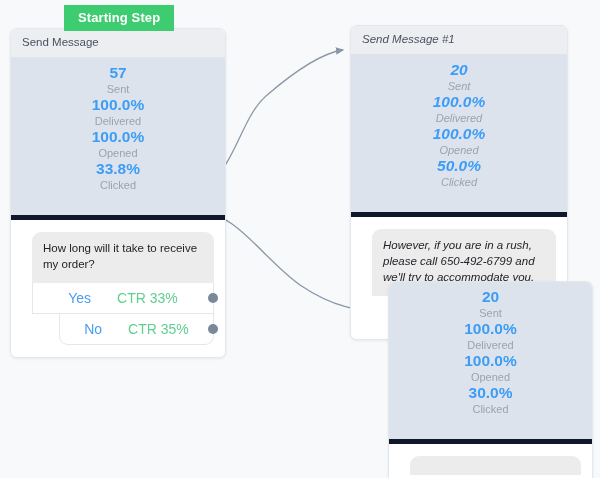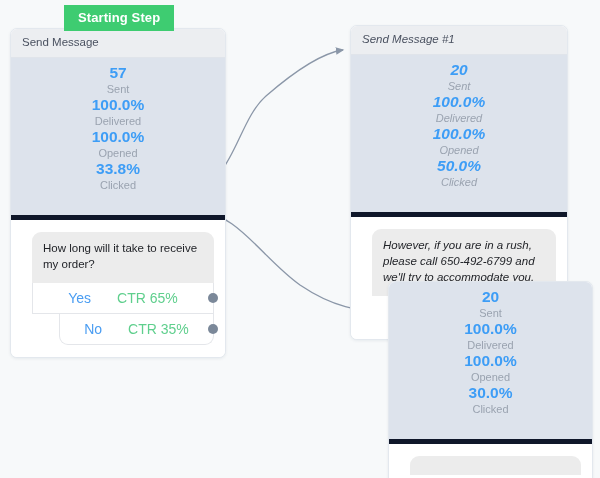--- a/index.html
+++ b/index.html
@@ -200,21 +200,21 @@
         <span class="stat-label">Clicked</span>
       </div>
     </div>
     <div class="card-body">
       <div class="bubble-wrap">
         <div class="bubble">
           <p>How long will it take to receive my order?</p>
         </div>
         <div class="btn-row">
           <span class="btn-label">Yes</span>
-          <span class="btn-ctr">CTR 65%</span>
+          <span class="btn-ctr">CTR 33%</span>
           <span class="btn-dot"></span>
         </div>
         <div class="btn-row last">
           <span class="btn-label">No</span>
           <span class="btn-ctr">CTR 35%</span>
           <span class="btn-dot"></span>
         </div>
       </div>
     </div>
   </div>

